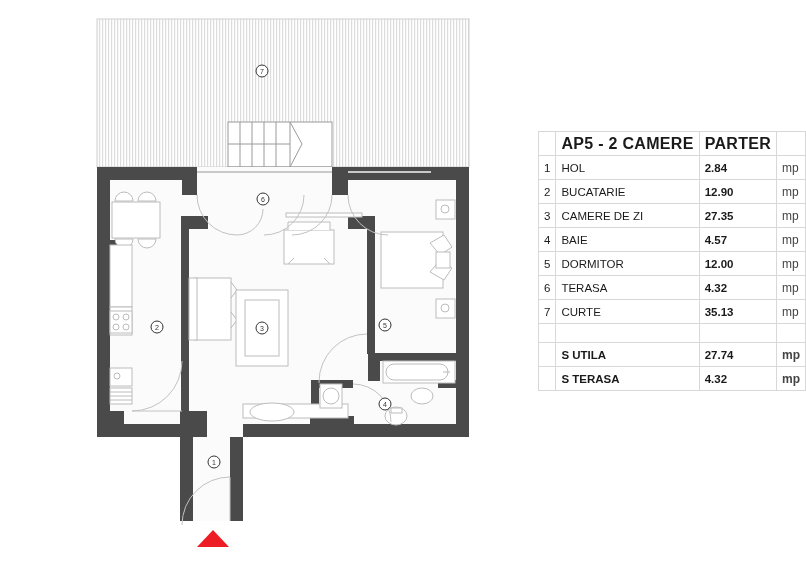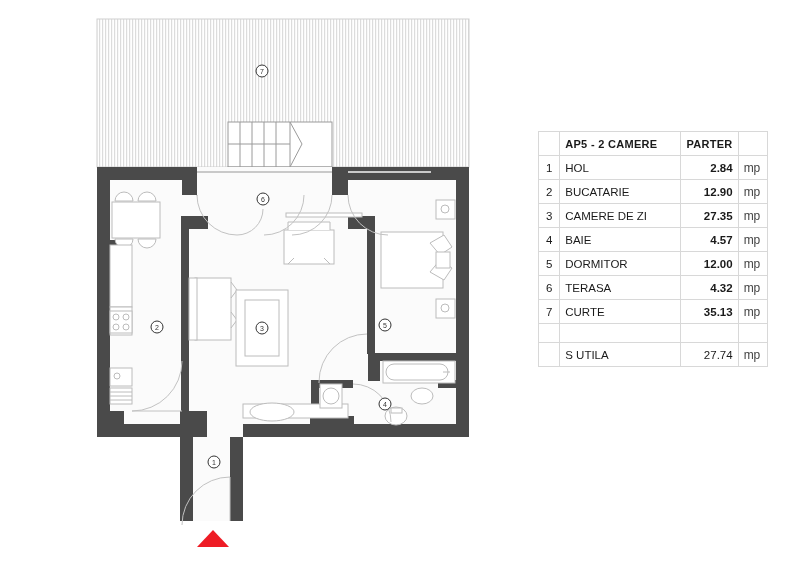--- a/index.html
+++ b/index.html
@@ -38,43 +38,43 @@
   }
   #area-table td {
     border: 1px solid #d8d8d8;
     padding: 0 5px;
     height: 23px;
     vertical-align: middle;
     white-space: nowrap;
   }
   #area-table tr.header-row td {
     font-weight: bold;
-    font-size: 11px;
+    font-size: 16px;
     letter-spacing: 0.3px;
     border-top: 1px solid #d8d8d8;
   }
   #area-table tr.summary-row td {
-    font-weight: normal;
+    font-weight: bold;
     margin-left: 22px;
   }
   #area-table tr.spacer-row td {
     height: 18px;
   }
   td.c-idx {
     width: 14px;
     text-align: center;
     color: #1a1a1a;
   }
   td.c-name {
     width: 126px;
     text-align: left;
   }
   td.c-val {
     width: 48px;
-    text-align: right;
+    text-align: left;
     font-weight: bold;
   }
   td.c-unit {
     width: 20px;
     text-align: left;
     font-size: 12px;
     color: #444;
   }
   td.blankcell { border-color: #d8d8d8; }
 
@@ -358,14 +358,20 @@
         <td class="c-name"></td>
         <td class="c-val"></td>
         <td class="c-unit"></td>
       </tr>
       <tr class="summary-row">
         <td class="c-idx"></td>
         <td class="c-name">S UTILA</td>
         <td class="c-val">27.74</td>
         <td class="c-unit">mp</td>
       </tr>
+      <tr class="summary-row">
+        <td class="c-idx"></td>
+        <td class="c-name">S TERASA</td>
+        <td class="c-val">4.32</td>
+        <td class="c-unit">mp</td>
+      </tr>
     </tbody>
 </table>
 
 </body></html>

